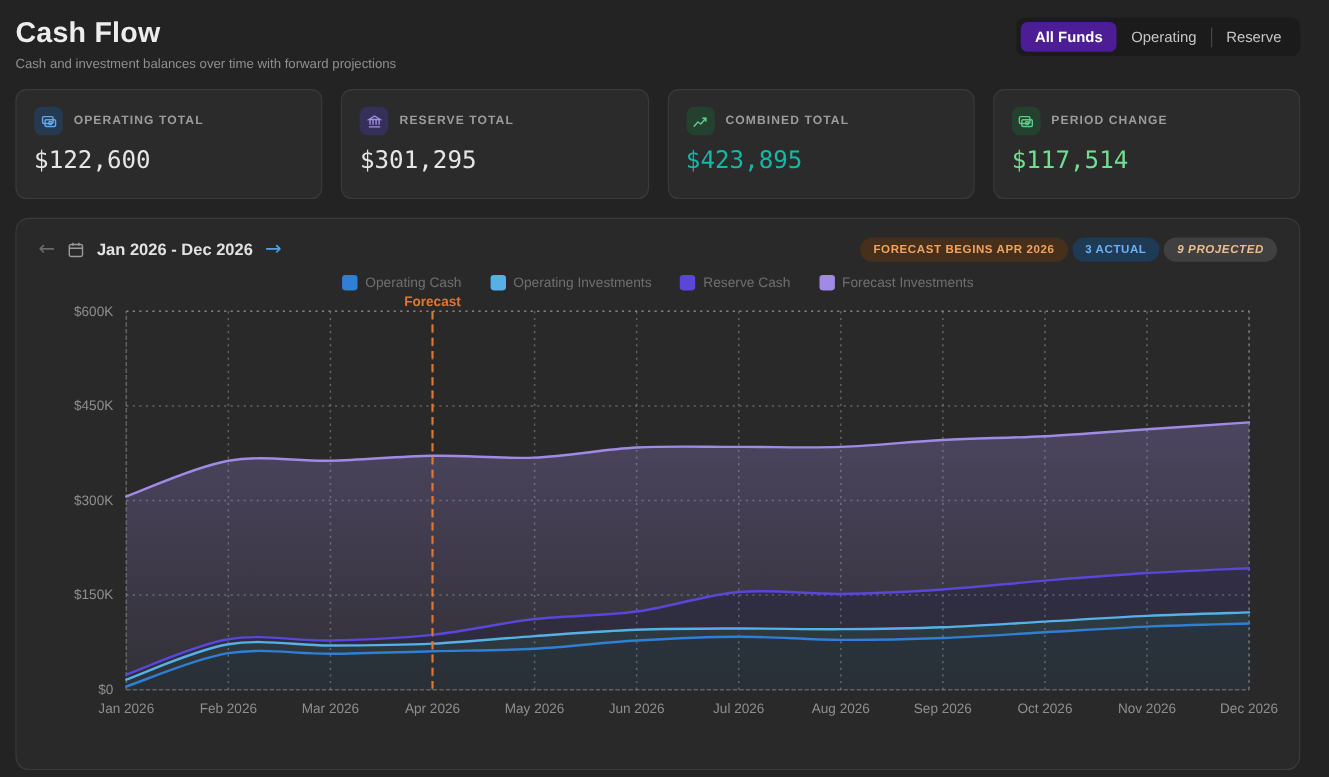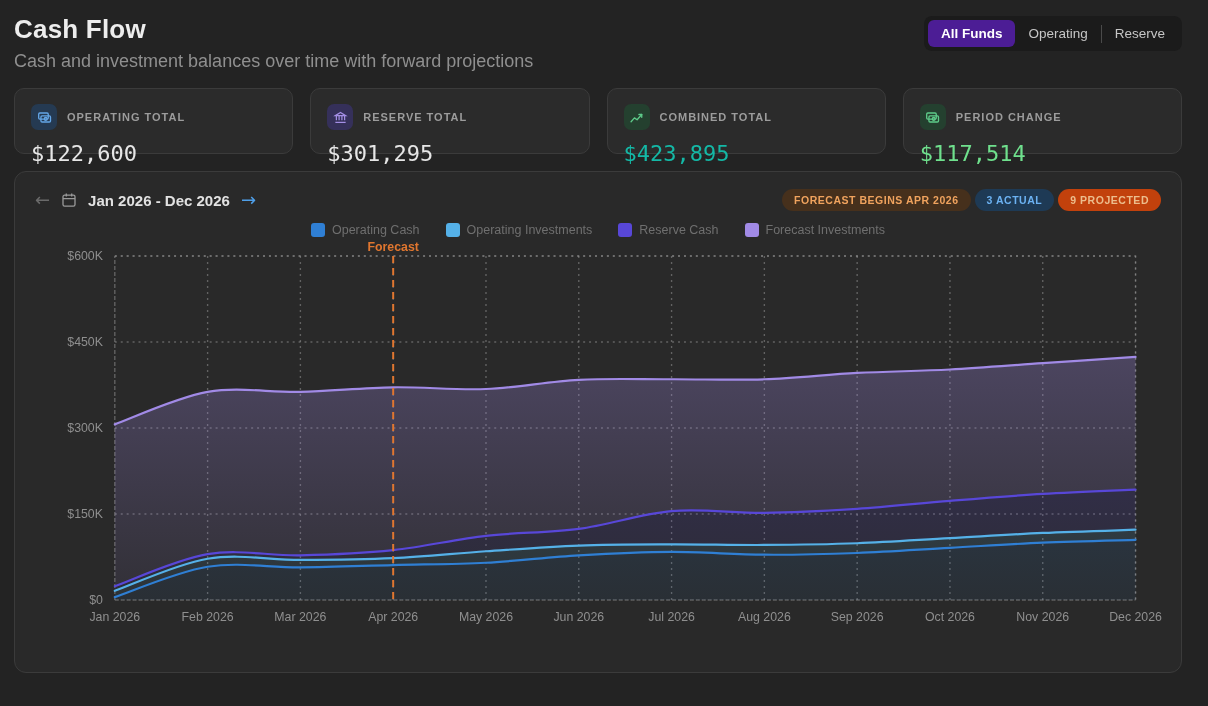--- a/index.html
+++ b/index.html
@@ -2,29 +2,29 @@
 <html><head>
 <meta charset="utf-8">
 <style>
   * { margin:0; padding:0; box-sizing:border-box; }
   html,body { width:1208px; height:706px; background:#232323; font-family:"Liberation Sans", sans-serif; overflow:hidden; }
   .page { padding:14px 26px 0 14px; }
 
   
   .top { display:flex; justify-content:space-between; align-items:flex-start; }
   .title { font-size:26px; font-weight:bold; color:#ededed; letter-spacing:.2px; }
-  .subtitle { margin-top:6px; font-size:18px; color:#8f8f8f; }
+  .subtitle { margin-top:6px; font-size:12px; color:#8f8f8f; }
   .tabs { display:flex; align-items:center; background:#1b1b1b; border-radius:8px; padding:4px; margin-top:2px; }
   .tab { font-size:13.5px; color:#c6c6c6; padding:6px 13px; border-radius:6px; cursor:pointer; white-space:nowrap; }
   .tab.active { background:#4c1d95; color:#ffffff; font-weight:600; }
   .tab-divider { width:1px; height:18px; background:#4a4a4a; }
 
   
   .cards { margin-top:16px; display:grid; grid-template-columns:repeat(4,1fr); gap:17px; }
-  .card { background:#2b2b2b; border:1px solid #3b3b3b; border-radius:10px; padding:15px 16px; height:66px; }
+  .card { background:#2b2b2b; border:1px solid #3b3b3b; border-radius:10px; padding:15px 16px; height:100px; }
   .card-head { display:flex; align-items:center; gap:10px; }
   .icon-box { width:26px; height:26px; border-radius:7px; display:flex; align-items:center; justify-content:center; flex:0 0 auto; }
   .card-label { font-size:11px; font-weight:bold; letter-spacing:.09em; color:#9c9c9c; }
   .card-value { margin-top:11px; font-family:"DejaVu Sans Mono", monospace; font-size:22px; font-weight:normal; color:#e6e6e6; }
 
   
   .panel { margin-top:17px; background:#292929; border:1px solid #3b3b3b; border-radius:12px; height:502px; }
   .panel-header { display:flex; justify-content:space-between; align-items:center; padding:17px 20px 0 20px; }
   .nav { display:flex; align-items:center; gap:11px; }
   .nav-arrow { background:none; border:none; font-size:18px; line-height:1; cursor:pointer; font-family:"DejaVu Sans", sans-serif; }
@@ -128,21 +128,21 @@
             <rect x="2" y="3.2" width="12" height="11" rx="1.6"></rect>
             <path d="M5.3 1.6 V4.4 M10.7 1.6 V4.4 M2 6.6 H14"></path>
           </svg>
         </span>
         <span class="range-label">Jan 2026 - Dec 2026</span>
         <button class="nav-arrow nav-next">→</button>
       </div>
       <div class="badges">
         <span class="badge" style="background: rgb(70, 48, 28); color: rgb(240, 163, 94);">FORECAST BEGINS APR 2026</span>
         <span class="badge" style="background: rgb(30, 58, 85); color: rgb(108, 178, 242);">3 ACTUAL</span>
-        <span class="badge" style="background: #c2410c; color: rgb(236, 189, 141);">9 PROJECTED</span>
+        <span class="badge" style="background: #404040; color: rgb(236, 189, 141); font-style: italic;">9 PROJECTED</span>
       </div>
     </div>
 
     <div class="legend" id="legend">
         <div class="legend-item">
           <span class="swatch" style="background: rgb(47, 127, 212);"></span>
           <span>Operating Cash</span>
         </div>
         <div class="legend-item">
           <span class="swatch" style="background: rgb(85, 177, 232);"></span>

